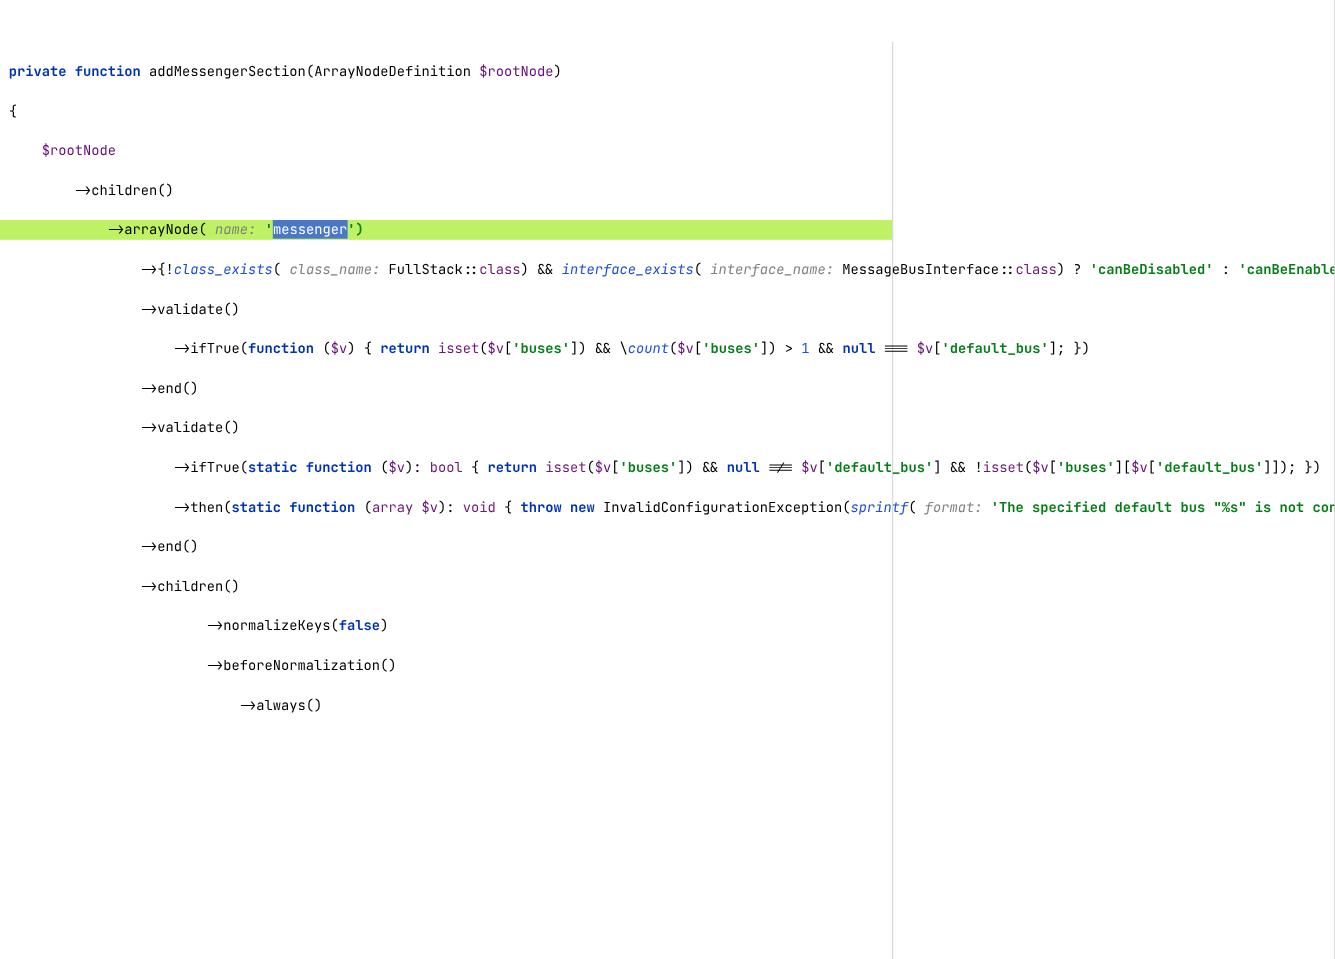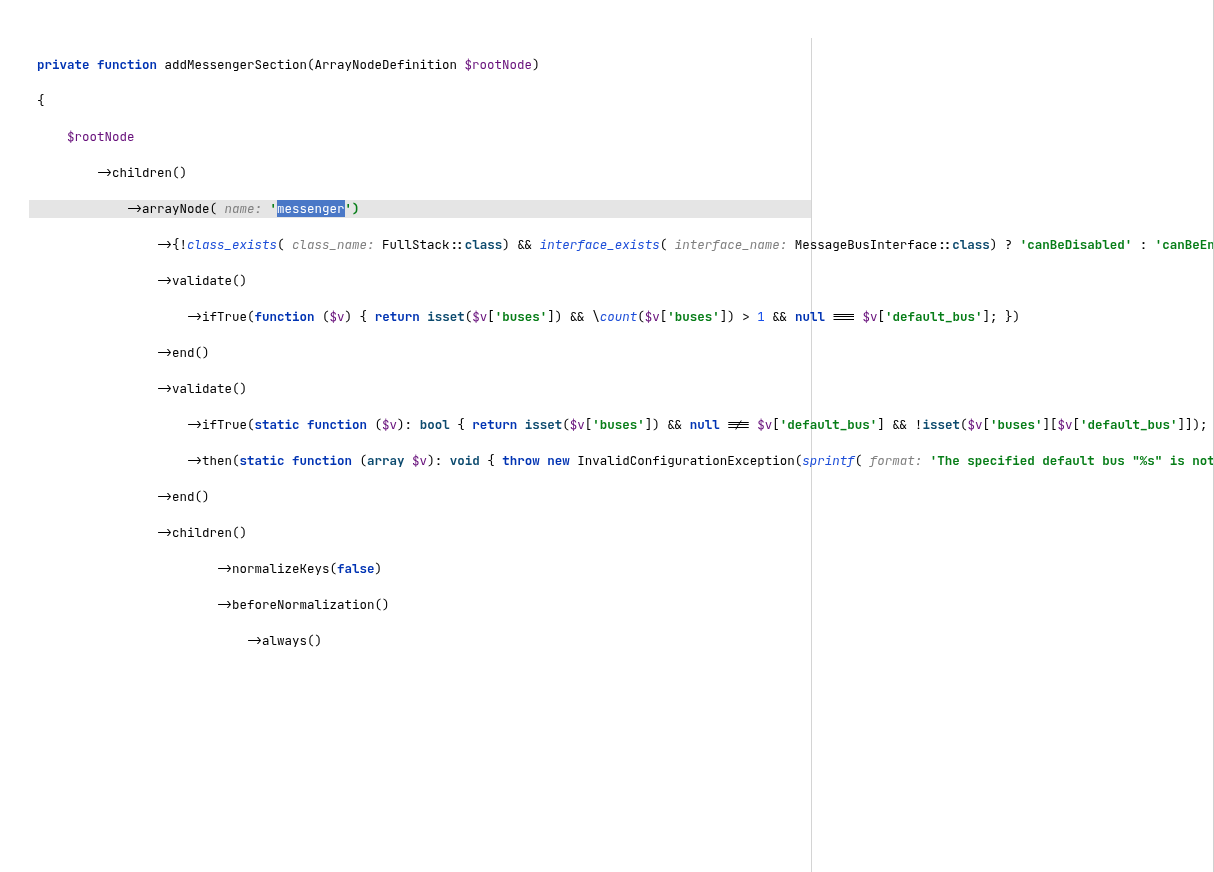--- a/index.html
+++ b/index.html
@@ -15,25 +15,25 @@
 }
 .editor {
   width: 1214px;
   height: 872px;
   border-right: 1px solid #d0d0d0;
   overflow: hidden;
   white-space: pre;
   padding-top: 2px;
 }
 .editor-inner { width: 812px; border-right:1px solid #d4d4d4; }
-.ln { padding-left: 8px; height:18px;margin-left:29px; }
-.hl { background: #e5e5e5; }
+.ln { padding-left: 8px; height:18px; }
+.hl { background: #bef264; }
 .sel { background:#4a78c7; color:#ffffff; }
 .kw { color:#0033b3; font-weight:bold; }
-.kw-n { color:#0c4a6e;font-weight:bold; }
+.kw-n { color:#701a75; }
 .fn { color:#000000; }
 .var { color:#660e7a; }
 .str { color:#067d17; font-weight:bold; }
 .pn { color:#808080; font-style:italic; }
 .num { color:#1750eb; }
 .it { color:#1d4ed8; font-style:italic; }
 .scope { color:#000000; font-weight:bold; }
 </style>
 </head>
 <body>

